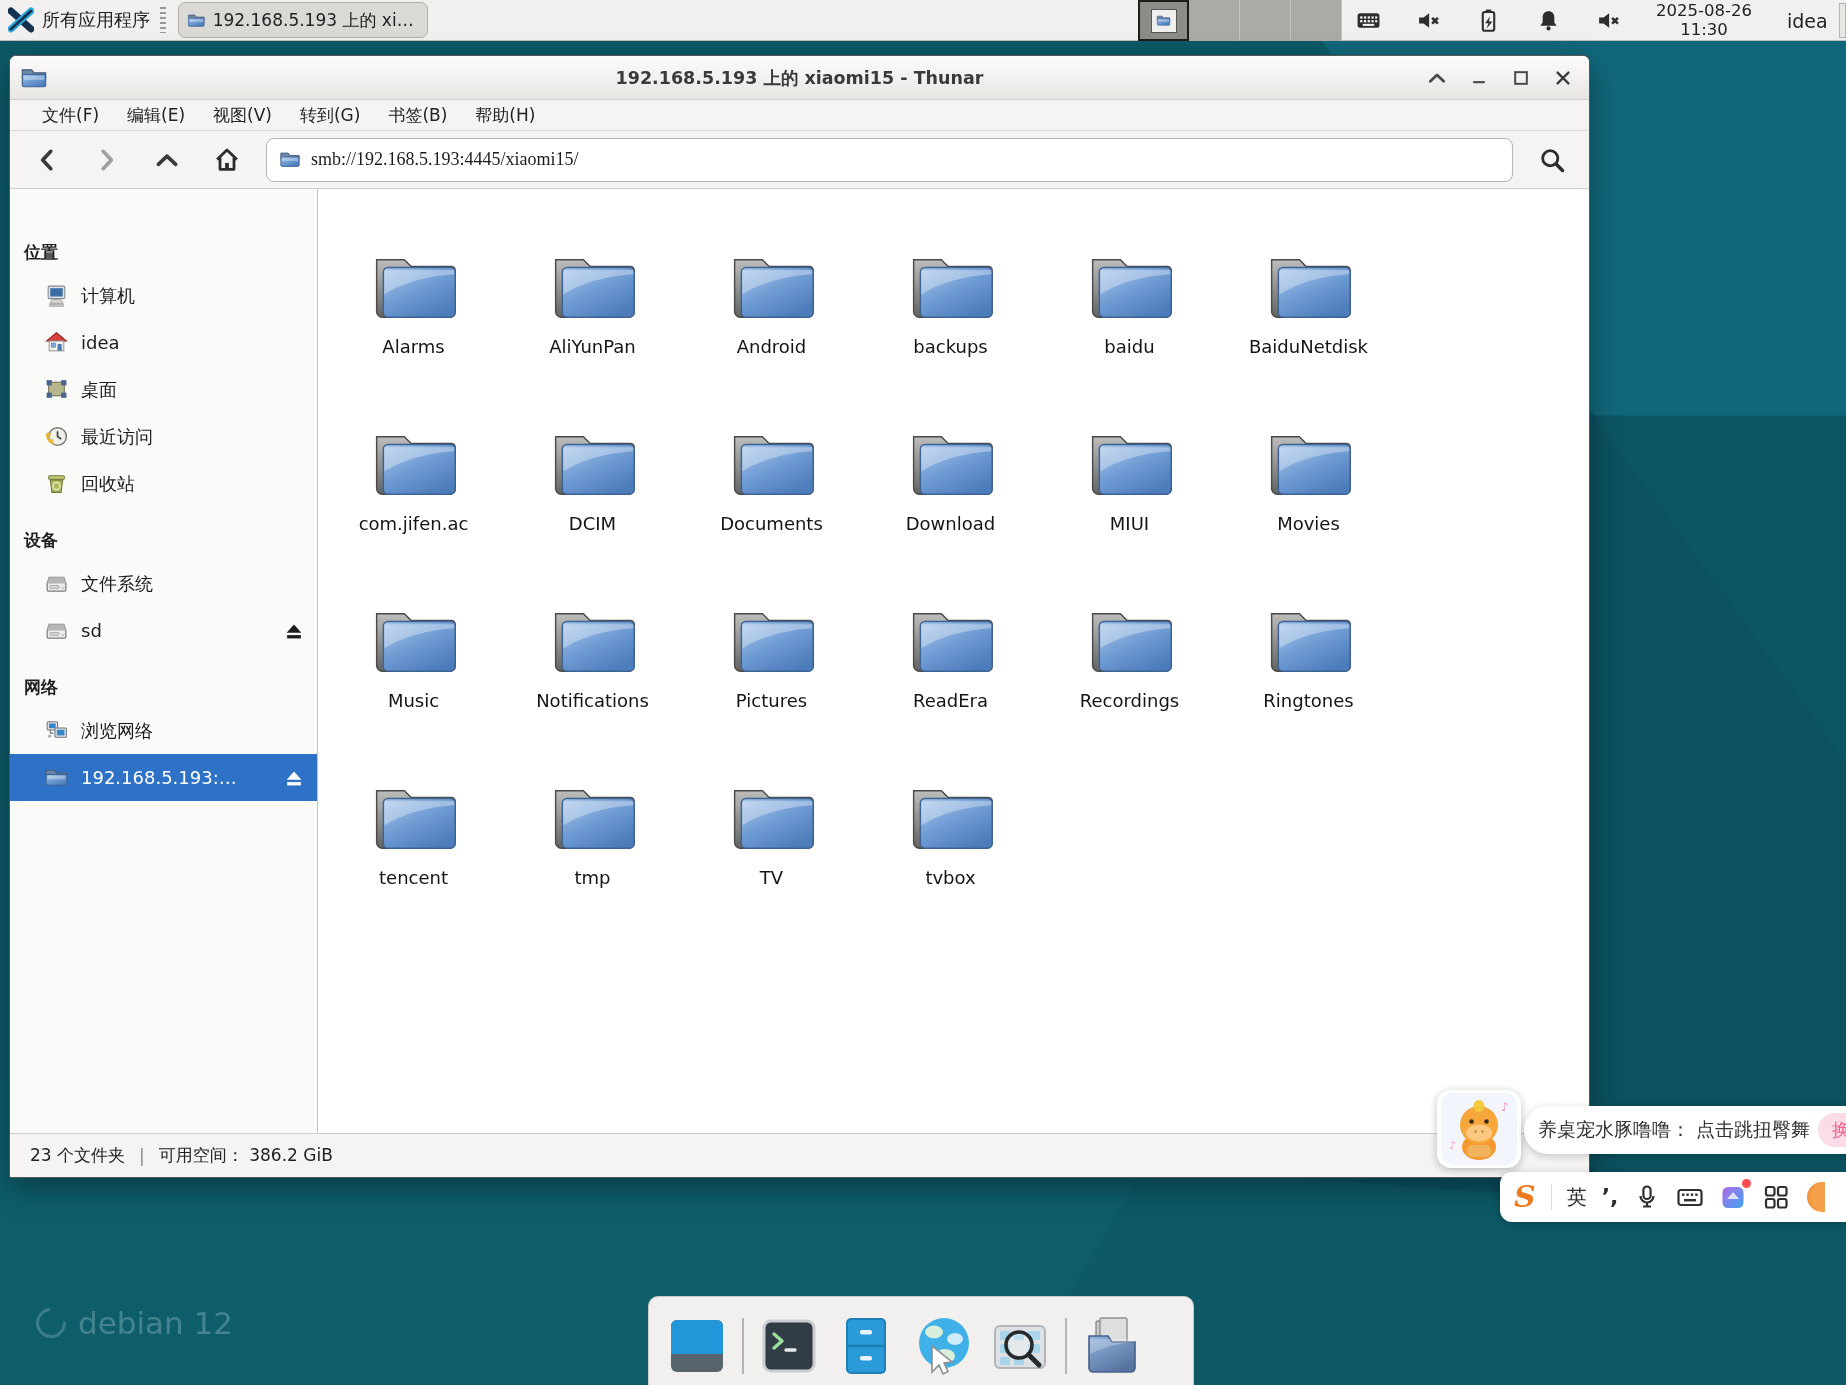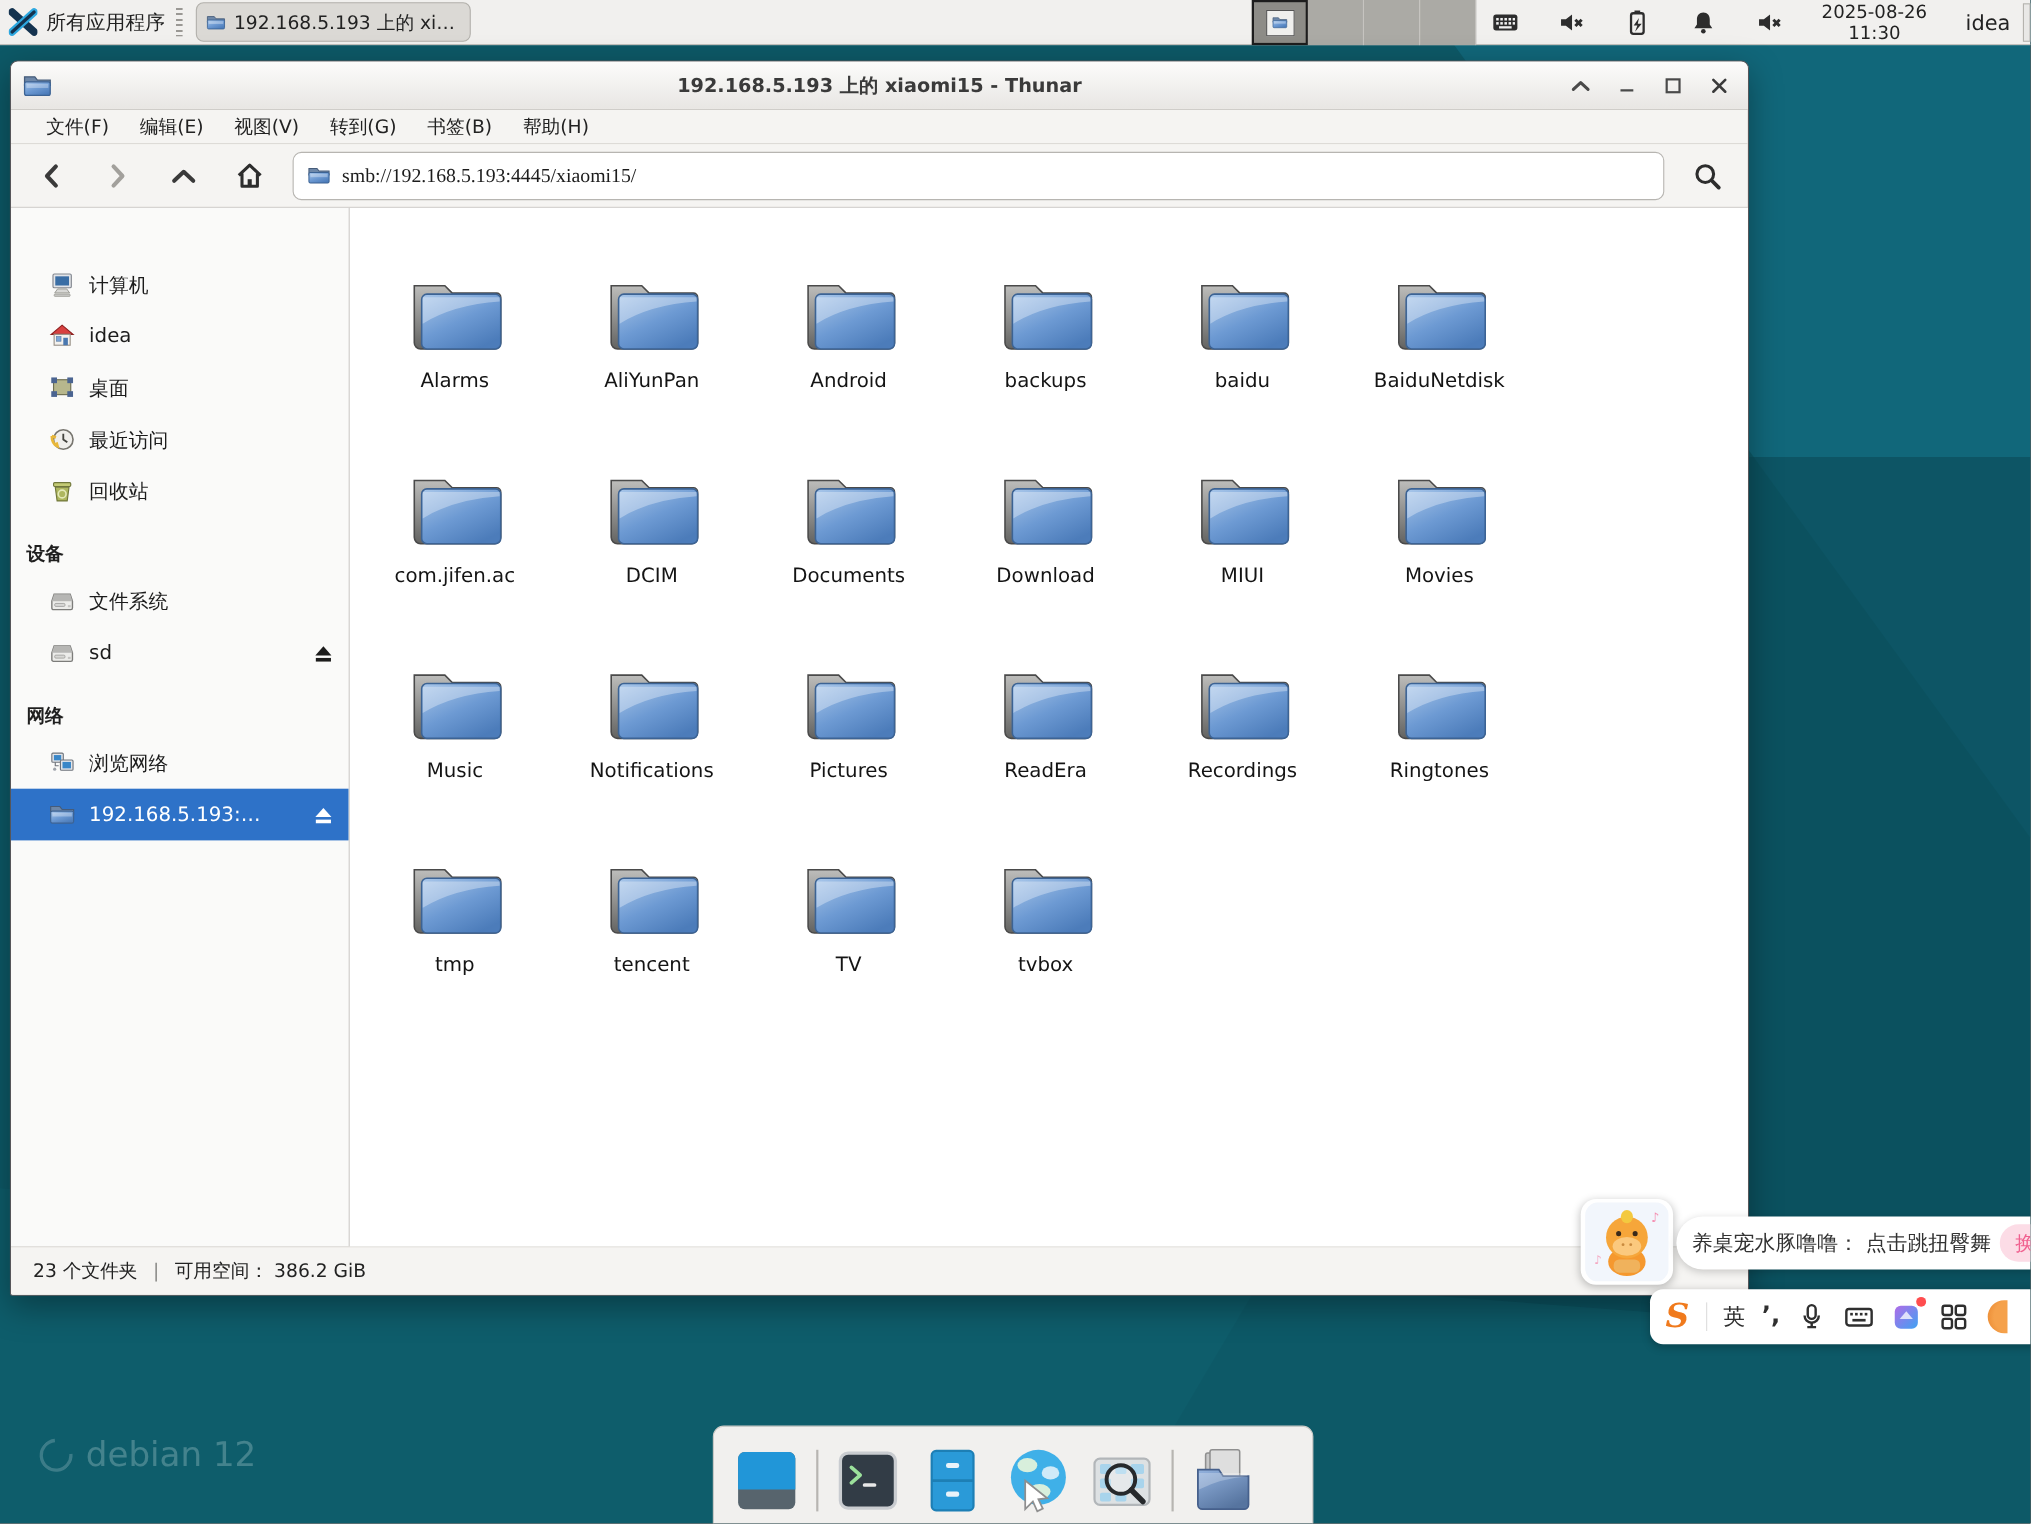--- a/index.html
+++ b/index.html
@@ -488,20 +488,21 @@
       </div>
       <div class="tbtn" style="color:#2d2d2d">
           <svg width="28" height="28">
             <use href="#sym-search"></use>
           </svg>
         </div>
     </div>
 
     <div id="content">
       <div id="side">
+        <div class="side-head">位置</div>
         <div>
 
             <div class="side-item normal">
               <svg width="25" height="25">
                 <use href="#sym-computer"></use>
               </svg>
               <span>计算机</span>
 
             </div>
 
@@ -713,28 +714,28 @@
               <svg width="92" height="75">
                 <use href="#sym-folder-big"></use>
               </svg>
               <div class="cell-label">Ringtones</div>
             </div>
 
             <div class="cell">
               <svg width="92" height="75">
                 <use href="#sym-folder-big"></use>
               </svg>
+              <div class="cell-label">tencent</div>
+            </div>
+
+            <div class="cell">
+              <svg width="92" height="75">
+                <use href="#sym-folder-big"></use>
+              </svg>
               <div class="cell-label">tmp</div>
-            </div>
-
-            <div class="cell">
-              <svg width="92" height="75">
-                <use href="#sym-folder-big"></use>
-              </svg>
-              <div class="cell-label">tencent</div>
             </div>
 
             <div class="cell">
               <svg width="92" height="75">
                 <use href="#sym-folder-big"></use>
               </svg>
               <div class="cell-label">TV</div>
             </div>
 
             <div class="cell">

